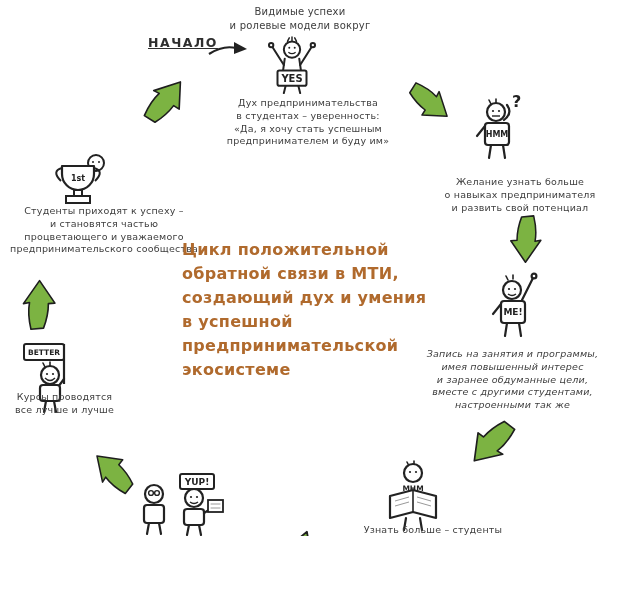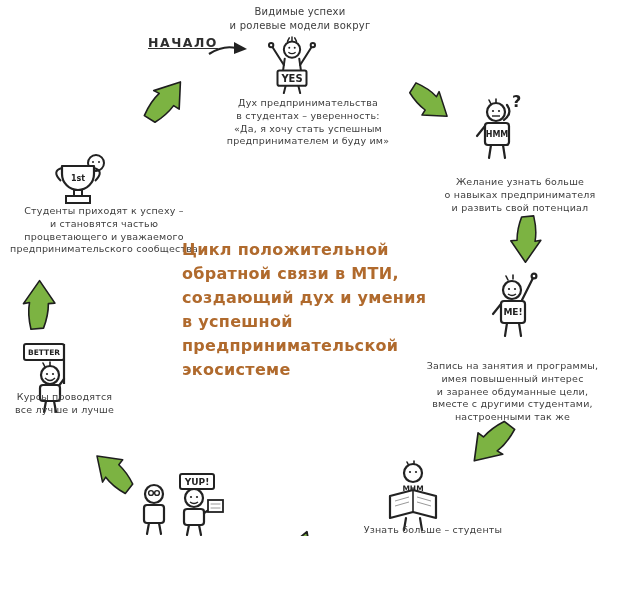--- a/index.html
+++ b/index.html
@@ -188,21 +188,21 @@
 
   <div class="caption" style="left:213px; top:97px; width:190px;">Дух предпринимательства
 в студентах – уверенность:
 «Да, я хочу стать успешным
 предпринимателем и буду им»</div>
 
   <div class="caption" style="left:430px; top:176px; width:180px;">Желание узнать больше
 о навыках предпринимателя
 и развить свой потенциал</div>
 
-  <div class="caption" style="left:405px; top:360px; width:215px;">Запись на занятия и программы,
+  <div class="caption" style="left:405px; top:348px; width:215px;font-style:italic;">Запись на занятия и программы,
 имея повышенный интерес
 и заранее обдуманные цели,
 вместе с другими студентами,
 настроенными так же</div>
 
   <div class="caption" style="left:348px; top:524px; width:170px;">Узнать больше – студенты
 хотят узнать больше
 и оказывают давление
 на преподавателей</div>
 

